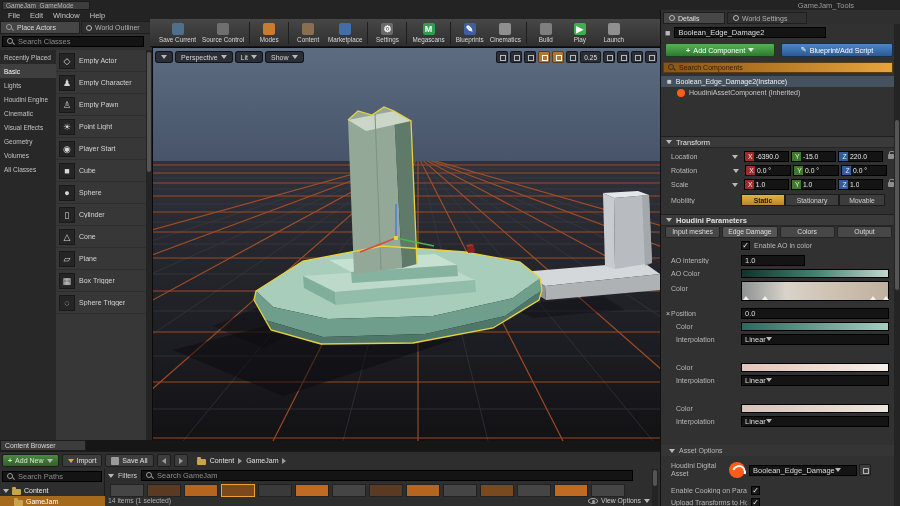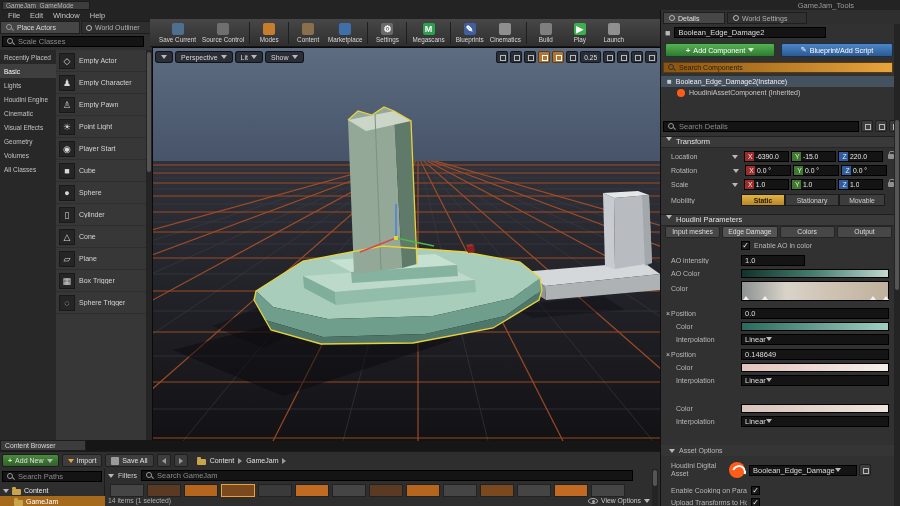--- a/index.html
+++ b/index.html
@@ -65,21 +65,21 @@
   .vp-ico.on{background:rgba(190,120,40,.85);}
   .vp-ico.on::before{border-color:#fff;}
   .vp-val{background:rgba(28,30,34,.78);border:1px solid rgba(0,0,0,.5);border-radius:2px;color:#e0e0e0;font-size:6.5px;height:12px;display:flex;align-items:center;padding:0 3px;}
 
   
   #rightpanel{position:absolute;left:660px;top:10px;width:240px;height:496px;background:#2f2f2f;border-left:1px solid #101010;}
   .rp-tab{position:absolute;top:2px;height:12px;display:flex;align-items:center;gap:3px;padding:0 5px;font-size:7px;color:#e0e0e0;}
   .dot-ico{width:6px;height:6px;border-radius:50%;border:1px solid #b8b8b8;display:inline-block;}
   #rp-body{position:absolute;left:0;top:14px;right:0;bottom:0;background:#313131;}
   .rp-label{font-size:7px;color:#b8b8b8;white-space:nowrap;overflow:hidden;}
-  .sec-head{position:absolute;left:0;right:6px;height:12px;background:#3a3a3a;border-top:1px solid #1f1f1f;border-bottom:1px solid #262626;display:flex;align-items:flex-start;gap:4px;padding-left:5px;font-size:7.5px;color:#e2e2e2;}
+  .sec-head{position:absolute;left:0;right:6px;height:12px;background:#3a3a3a;border-top:1px solid #1f1f1f;border-bottom:1px solid #262626;display:flex;align-items:center;gap:4px;padding-left:5px;font-size:7.5px;color:#e2e2e2;}
   .axis{width:9px;height:9px;color:#fff;font-size:6px;line-height:9px;text-align:center;flex:none;}
   .vbox{width:46px;display:flex;align-items:center;margin-right:2px;background:#141414;border:1px solid #000;height:11px;}
   .vbox span{font-size:6.8px;color:#e8e8e8;padding-left:2px;white-space:nowrap;overflow:hidden;}
   .mob{height:12px;display:flex;align-items:center;justify-content:center;font-size:6.8px;background:#3d3d3d;border:1px solid #1c1c1c;color:#cfcfcf;}
   .mob.active{background:linear-gradient(#e3b341,#b8872a);color:#201800;font-weight:bold;}
   .hp-tab{height:12px;display:flex;align-items:center;justify-content:center;font-size:6.8px;background:#474747;border:1px solid #242424;border-radius:2px;color:#dcdcdc;}
   .rampmark{position:absolute;bottom:0;width:0;height:0;border-left:3px solid transparent;border-right:3px solid transparent;border-bottom:4px solid #f0f0f0;}
   .dd{justify-content:flex-start;}
 
   
@@ -115,21 +115,21 @@
   <div class="lp-tab" style="left:0;width:80px;background:#464646;border:1px solid #1e1e1e;">
     <span class="s-ico"></span>
     <span>Place Actors</span>
   </div>
   <div class="lp-tab" style="left:81px;width:70px;background:#2e2e2e;border:1px solid #1e1e1e;color:#b0b0b0;">
     <span class="dot-ico"></span>
     <span>World Outliner</span>
   </div>
   <div id="search-classes" class="field">
     <span class="s-ico"></span>
-    <span class="ghost" style="margin-left:3px;">Scale Classes</span>
+    <span class="ghost" style="margin-left:3px;">Search Classes</span>
   </div>
   <div id="pa-cats">
     <div class="pa-cat">Recently Placed</div>
     <div class="pa-cat active">Basic</div>
     <div class="pa-cat">Lights</div>
     <div class="pa-cat">Houdini Engine</div>
     <div class="pa-cat">Cinematic</div>
     <div class="pa-cat">Visual Effects</div>
     <div class="pa-cat">Geometry</div>
     <div class="pa-cat">Volumes</div>
@@ -419,29 +419,20 @@
 
     <div class="abs flex" style="left:0;top:52px;width:234px;height:11px;background:#44515f;padding-left:6px;gap:4px;">
       <span style="color:#c8c8c8;font-size:8px;">■</span>
       <span style="font-size:7px;color:#f0f0f0;">Boolean_Edge_Damage2(Instance)</span>
     </div>
     <div class="abs flex" style="left:0;top:63px;width:234px;height:11px;padding-left:16px;gap:4px;">
       <span style="width:8px;height:8px;border-radius:50%;background:#ff5c1a;flex:none;"></span>
       <span style="font-size:7px;color:#c8c8c8;">HoudiniAssetComponent (Inherited)</span>
     </div>
 
-    <div class="abs flex" style="left:2px;top:96px;gap:2px;">
-      <div class="field" style="width:196px;gap:3px;">
-        <span class="s-ico"></span>
-        <span class="ghost">Search Details</span>
-      </div>
-      <div class="vp-ico" style="background:#3d3d3d;"></div>
-      <div class="vp-ico" style="background:#3d3d3d;"></div>
-      <div class="vp-ico" style="background:#3d3d3d;"></div>
-    </div>
 
     <div class="sec-head" style="top:112px;">
       <span class="caret"></span>
       <span>Transform</span>
     </div>
     <div class="abs flex" style="left:0;top:126px;right:6px;height:13px;">
       <span class="rp-label" style="width:72px;padding-left:10px;">Location</span>
         <span class="caret"></span>
       <div class="vbox" style="margin-left:6px;">
           <span class="axis" style="background: rgb(158, 43, 43);">X</span>
@@ -496,21 +487,21 @@
           <span>Static</span>
         </div>
       <div class="mob" style="width:54px;">
           <span>Stationary</span>
         </div>
       <div class="mob" style="width:46px;">
           <span>Movable</span>
         </div>
     </div>
 
-    <div class="sec-head" style="top:190px;">
+    <div class="sec-head" style="top:190px;font-weight:bold;">
       <span class="caret"></span>
       <span>Houdini Parameters</span>
     </div>
     <div class="abs flex" style="left:4px;top:201px;right:8px;height:13px;gap:2px;">
       <div class="hp-tab" style="flex:1;">
           <span>Input meshes</span>
         </div>
       <div class="hp-tab" style="flex:1;background:#545454;">
           <span>Edge Damage</span>
         </div>
@@ -557,27 +548,20 @@
       <div style="width: 148px; height: 9px; margin-left: 10px; border: 1px solid rgb(0, 0, 0); background: linear-gradient(90deg, rgb(42, 106, 94), rgb(159, 208, 194));"></div>
     </div>
     <div class="abs flex" style="left:0;top:309px;right:6px;height:12px;">
       <span class="rp-label" style="width:70px;padding-left:15px;">Interpolation</span>
       <div class="field dd" style="width:148px;margin-left:10px;">
           <span>Linear</span>
           <span class="caret"></span>
         </div>
     </div>
 
-    <div class="abs flex" style="left:0;top:324px;right:6px;height:12px;">
-      <span style="width:10px;padding-left:5px;color:#cfcfcf;font-size:7px;">×</span>
-      <span class="rp-label" style="width:60px;">Position</span>
-      <div class="field" style="width:148px;margin-left:10px;">
-          <span>0.148649</span>
-        </div>
-    </div>
     <div class="abs flex" style="left:0;top:337px;right:6px;height:12px;">
       <span class="rp-label" style="width:70px;padding-left:15px;">Color</span>
       <div style="width: 148px; height: 9px; margin-left: 10px; border: 1px solid rgb(0, 0, 0); background: linear-gradient(90deg, rgb(227, 196, 186), rgb(246, 239, 233));"></div>
     </div>
     <div class="abs flex" style="left:0;top:350px;right:6px;height:12px;">
       <span class="rp-label" style="width:70px;padding-left:15px;">Interpolation</span>
       <div class="field dd" style="width:148px;margin-left:10px;">
           <span>Linear</span>
           <span class="caret"></span>
         </div>

